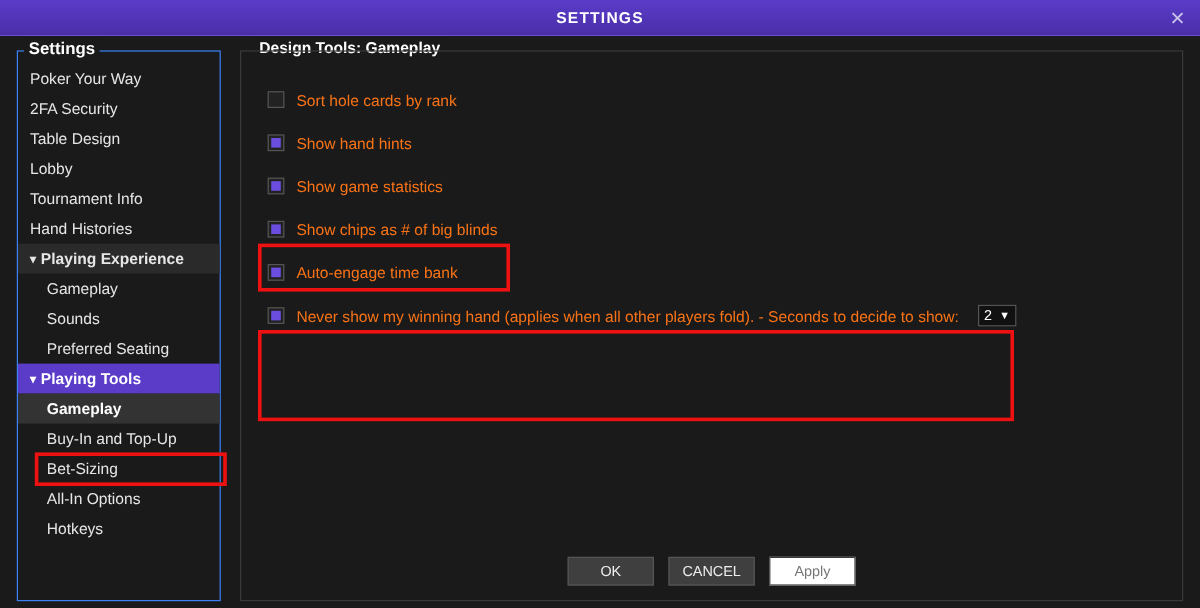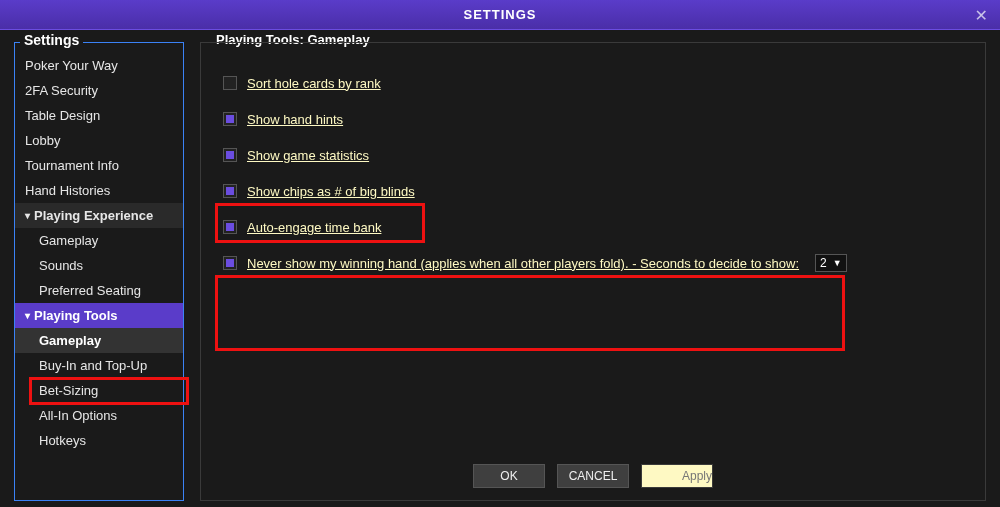--- a/index.html
+++ b/index.html
@@ -132,21 +132,21 @@
     align-items:center;
     justify-content:center;
     cursor:pointer;
   }
   .cbox.checked::after {
     content:"";
     width:8px;
     height:8px;
     background:#6b4de0;
   }
-  .opt-label { color:#fef9c3;text-decoration:underline; }
+  .opt-label { color:#f97316; }
   .select-dd {
     background:#111;
     border:1px solid #555;
     color:#fff;
     padding:1px 4px;
     font-size:12px;
     display:inline-flex;
     align-items:center;
     gap:6px;
     margin-left:6px;
@@ -164,25 +164,24 @@
     background:#3f3f3f;
     border:1px solid #555;
     color:#eee;
     font-size:12px;
     display:flex;
     align-items:center;
     justify-content:center;
     cursor:pointer;
   }
   .btn.disabled {
-    background:#fef9c3;
+    background:#ffffff;
     color:#777;
     border-color:#3a3a3a;
     cursor:default;
-    justify-content:flex-end;
   }
   .hl {
     position:absolute;
     border:3px solid #e11;
     pointer-events:none;
   }
 </style>
 </head>
 <body>
 
@@ -244,21 +243,21 @@
           <span>All-In Options</span>
         </div>
       <div class="sidebar-item sub">
           <span>Hotkeys</span>
         </div>
     </div>
     <div class="redbox1" style="left:15px; top:335px; width:160px; height:28px;"></div>
   </div>
 
   <div class="main">
-    <div class="panel-legend">Playing Tools: Gameplay</div>
+    <div class="panel-legend">Design Tools: Gameplay</div>
     <div class="panel">
       <div class="opts">
 
         <div class="opt-row">
           <span class="cbox"></span>
           <span class="opt-label">Sort hole cards by rank</span>
         </div>
         <div class="opt-row">
           <span class="cbox checked"></span>
           <span class="opt-label">Show hand hints</span>

